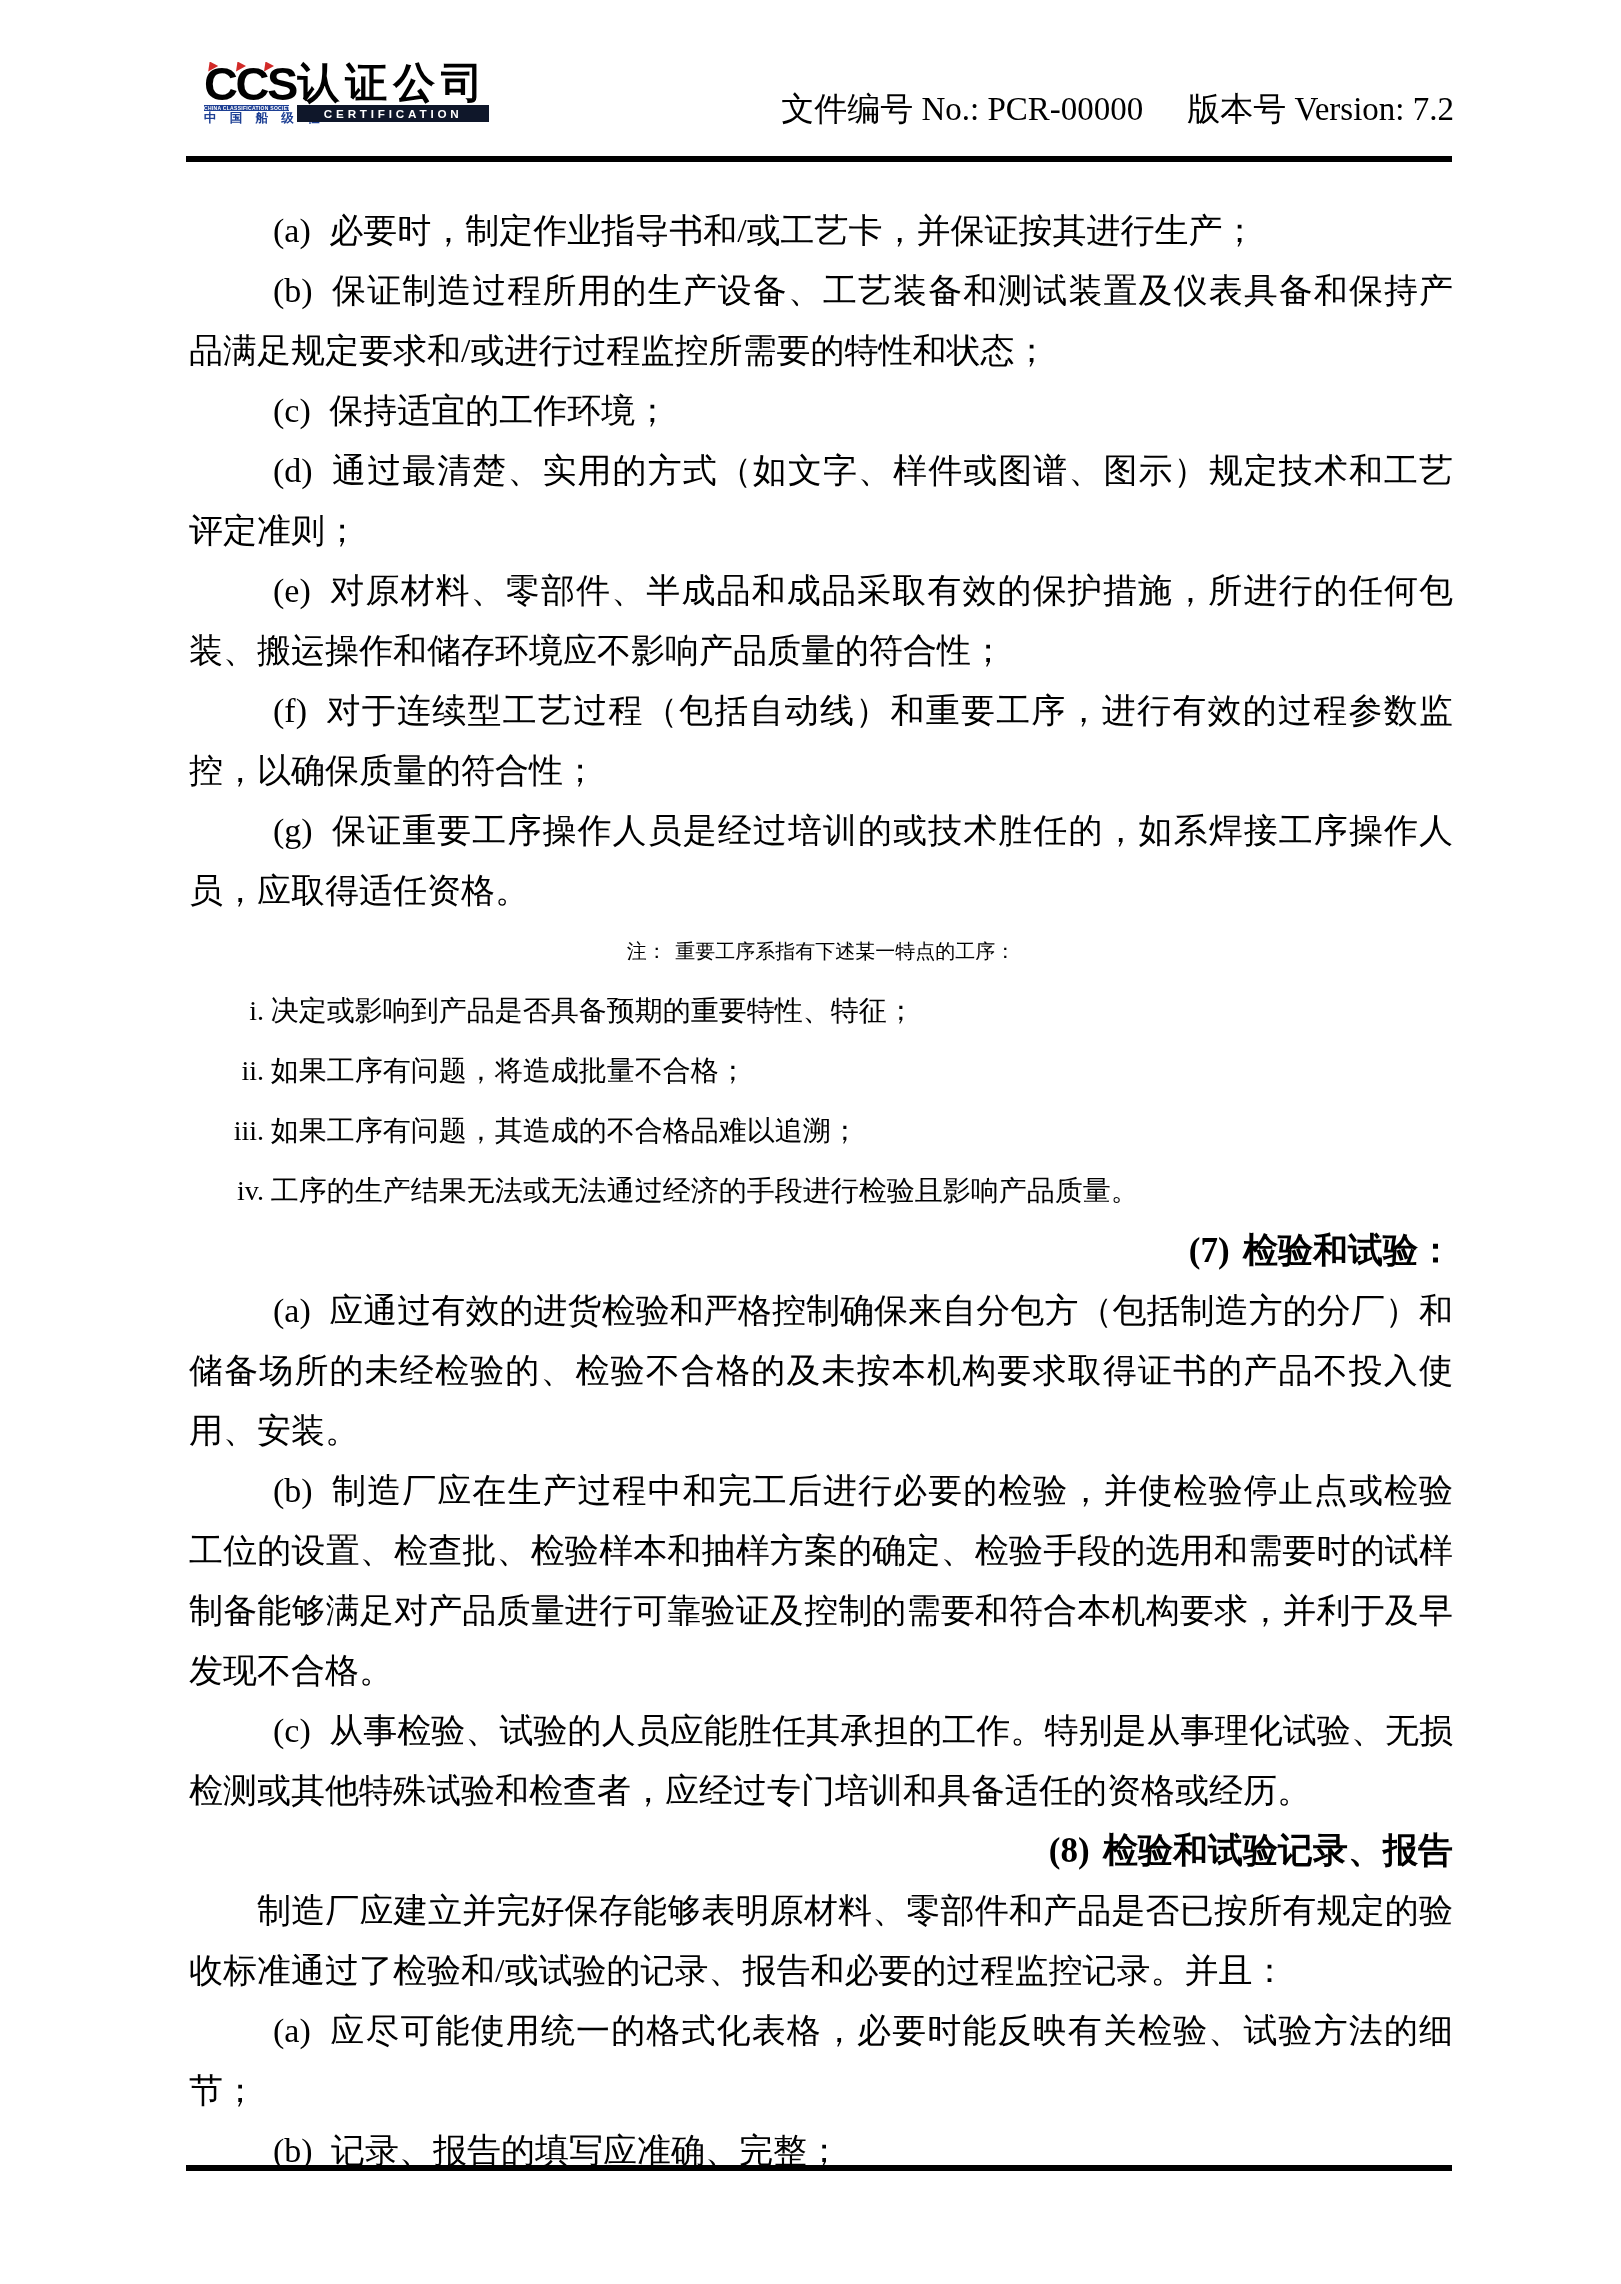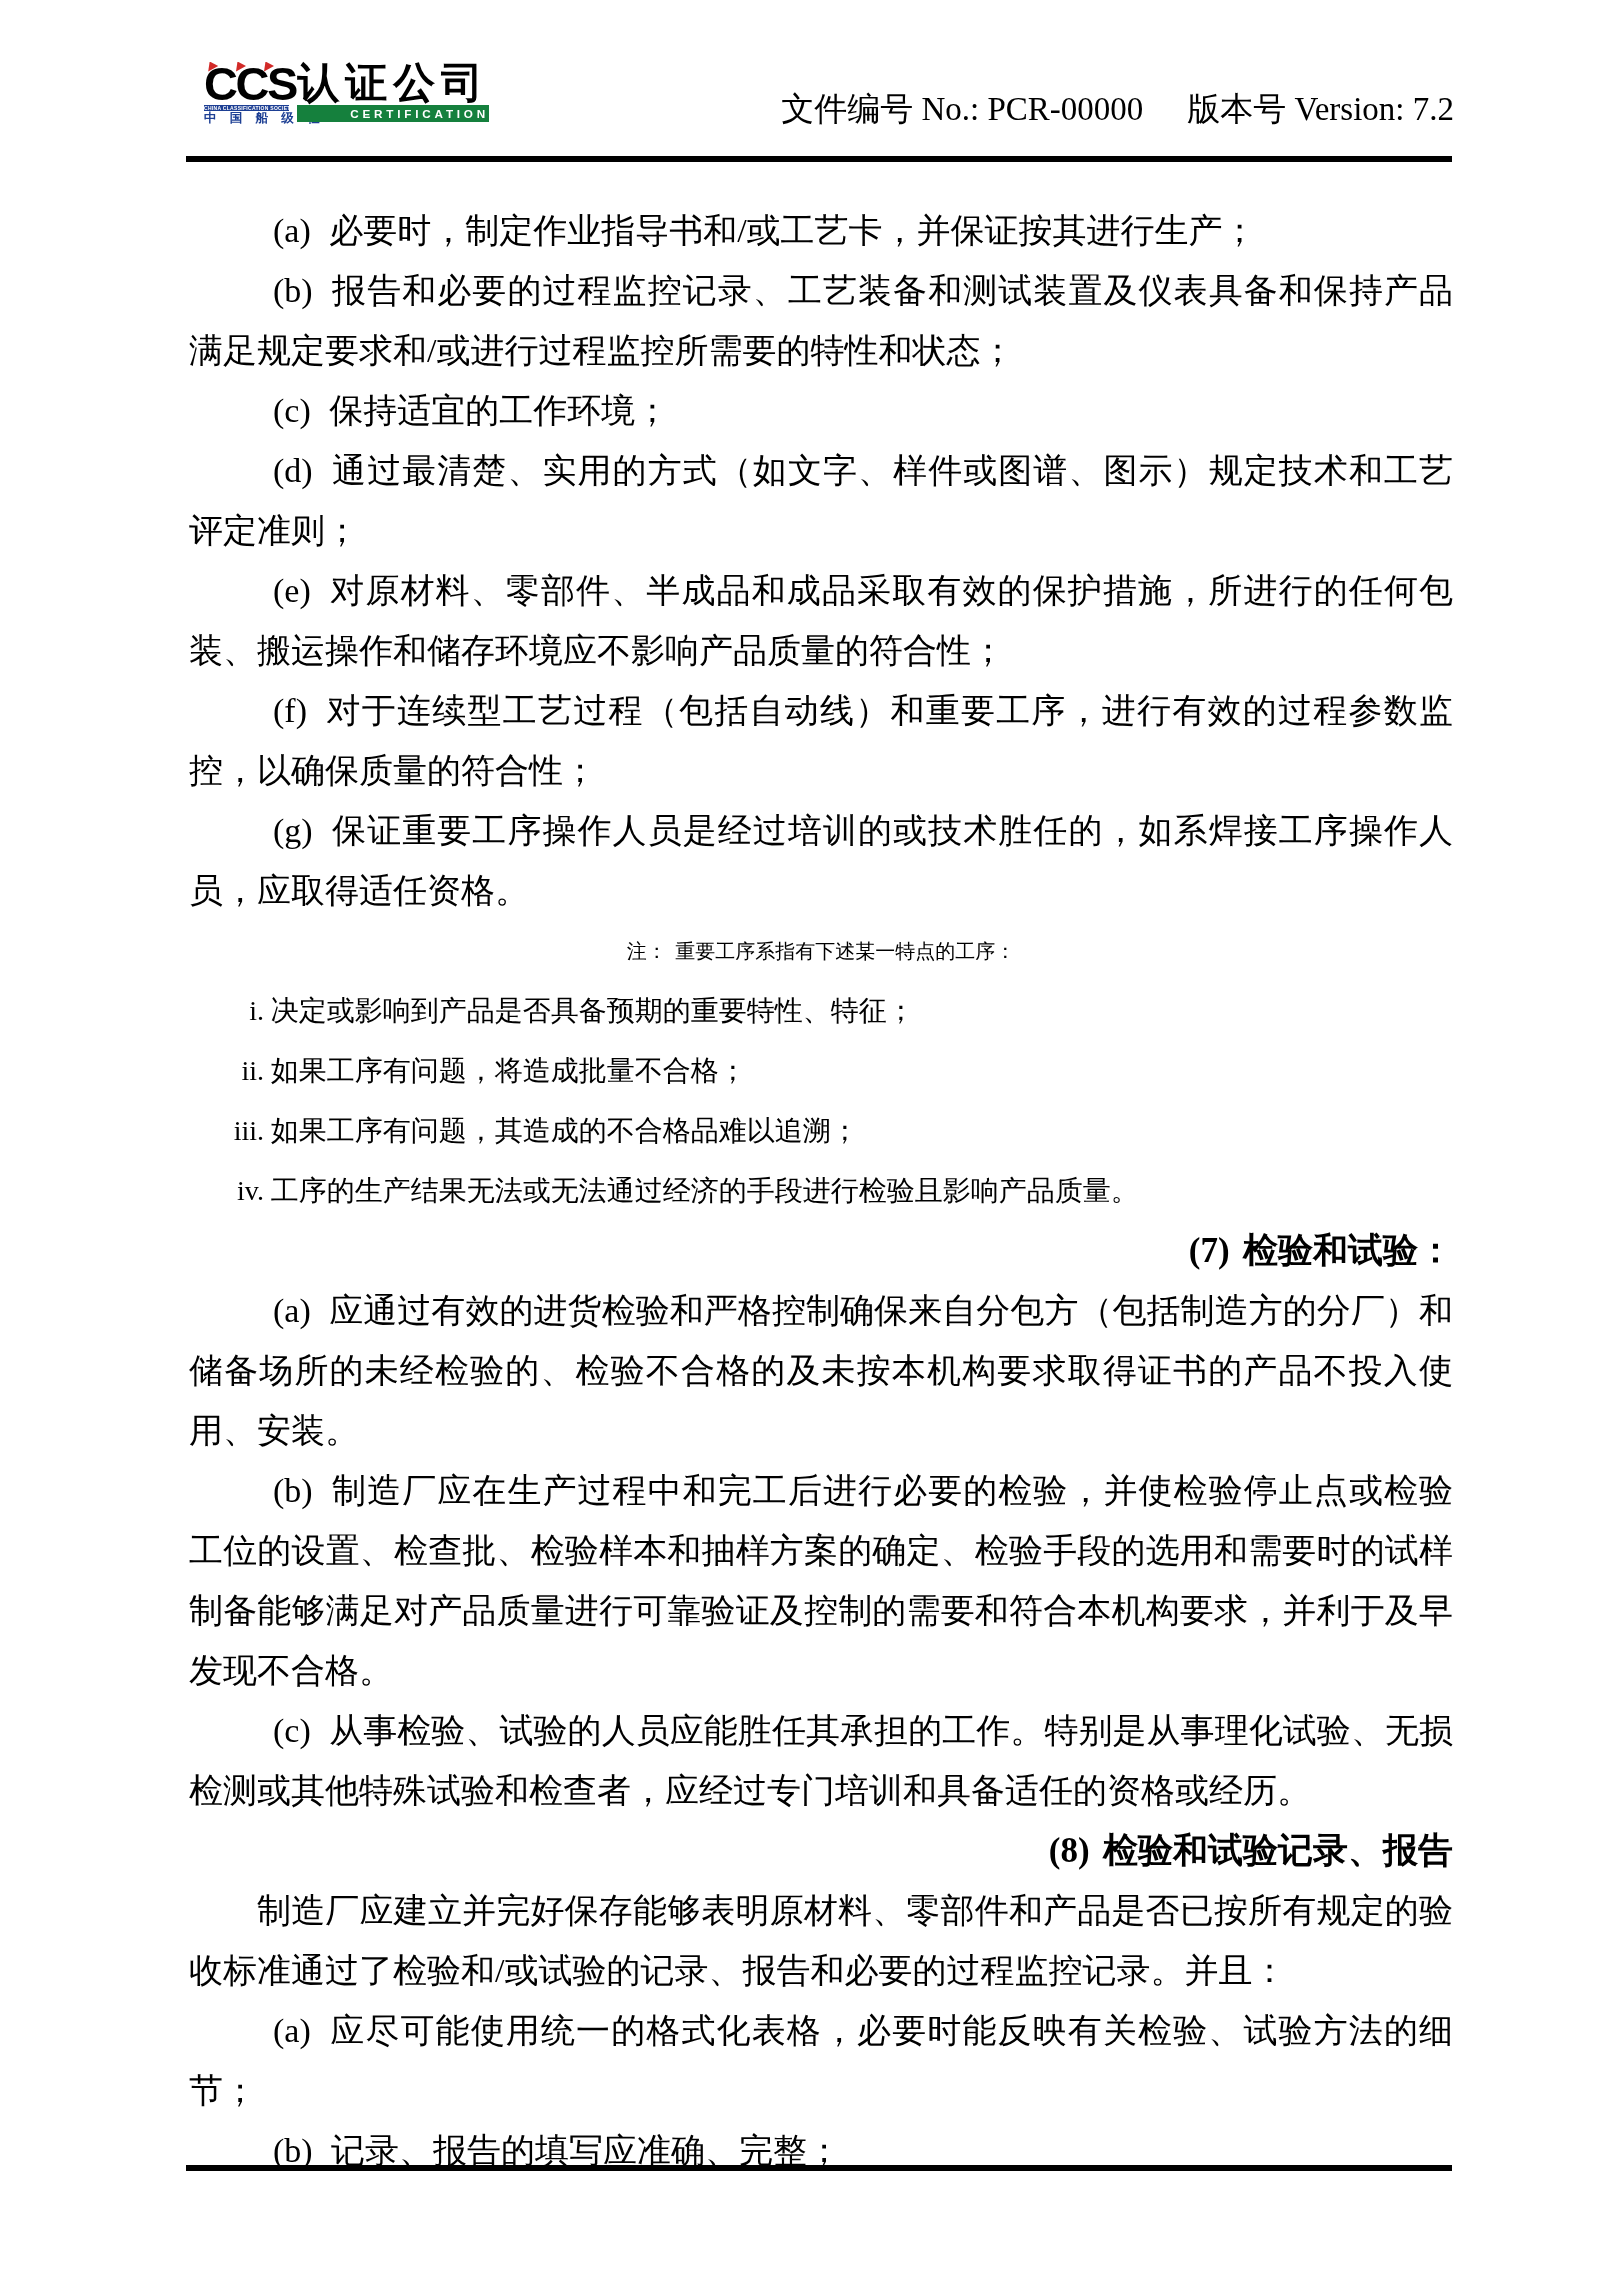--- a/index.html
+++ b/index.html
@@ -33,21 +33,21 @@
     font-weight:bold;font-size:5px;line-height:6.7px;text-align:center;
     letter-spacing:0.3px;white-space:nowrap;overflow:hidden;
   }
   .ccs-cn{
     margin-top:0.8px;color:#1d3f94;font-weight:bold;font-size:12.6px;line-height:13.4px;
     letter-spacing:5px;white-space:nowrap;
   }
   .logo-right{margin-left:8.4px;}
   .cert-cn{color:#000000;font-weight:bold;font-size:42px;line-height:37px;letter-spacing:5.9px;white-space:nowrap;}
   .cert-bar{
-    margin-top:2.5px;background:#15803d;color:#fff;text-align:right;
+    margin-top:2.5px;background:#0f172a;color:#fff;text-align:center;
     font-family:"Liberation Sans","DejaVu Sans",sans-serif;
     font-weight:bold;font-size:11.7px;line-height:17px;letter-spacing:3.8px;white-space:nowrap;
   }
 
   .doc-info{position:absolute;top:92px;right:168px;font-size:33px;line-height:34px;white-space:nowrap;}
   .doc-info .ver{margin-left:44px;}
 
   .header-rule{position:absolute;left:186px;top:156px;width:1266px;height:5.9px;background:#000;}
 
   
@@ -94,21 +94,21 @@
 
   <div class="doc-info">
     <span>文件编号 No.: PCR-00000</span><span class="ver">版本号 Version: 7.2</span>
   </div>
 
   <div class="header-rule"></div>
 
   <div class="content">
 
     <p class="ind"><span class="lbl">(a)</span><span>必要时，制定作业指导书和/或工艺卡，并保证按其进行生产；</span></p>
-    <p class="ind"><span class="lbl">(b)</span><span>报告和必要的过程监控记录、工艺装备和测试装置及仪表具备和保持产品满足规定要求和/或进行过程监控所需要的特性和状态；</span></p>
+    <p class="ind"><span class="lbl">(b)</span><span>保证制造过程所用的生产设备、工艺装备和测试装置及仪表具备和保持产品满足规定要求和/或进行过程监控所需要的特性和状态；</span></p>
     <p class="ind"><span class="lbl">(c)</span><span>保持适宜的工作环境；</span></p>
     <p class="ind"><span class="lbl">(d)</span><span>通过最清楚、实用的方式（如文字、样件或图谱、图示）规定技术和工艺评定准则；</span></p>
     <p class="ind"><span class="lbl">(e)</span><span>对原材料、零部件、半成品和成品采取有效的保护措施，所进行的任何包装、搬运操作和储存环境应不影响产品质量的符合性；</span></p>
     <p class="ind"><span class="lbl">(f)</span><span>对于连续型工艺过程（包括自动线）和重要工序，进行有效的过程参数监控，以确保质量的符合性；</span></p>
     <p class="ind"><span class="lbl">(g)</span><span>保证重要工序操作人员是经过培训的或技术胜任的，如系焊接工序操作人员，应取得适任资格。</span></p>
 
     <p class="note-head"><span class="nlbl">注：</span><span>重要工序系指有下述某一特点的工序：</span></p>
     <p class="note-item"><span class="num">i.</span><span>决定或影响到产品是否具备预期的重要特性、特征；</span></p>
     <p class="note-item"><span class="num">ii.</span><span>如果工序有问题，将造成批量不合格；</span></p>
     <p class="note-item"><span class="num">iii.</span><span>如果工序有问题，其造成的不合格品难以追溯；</span></p>

